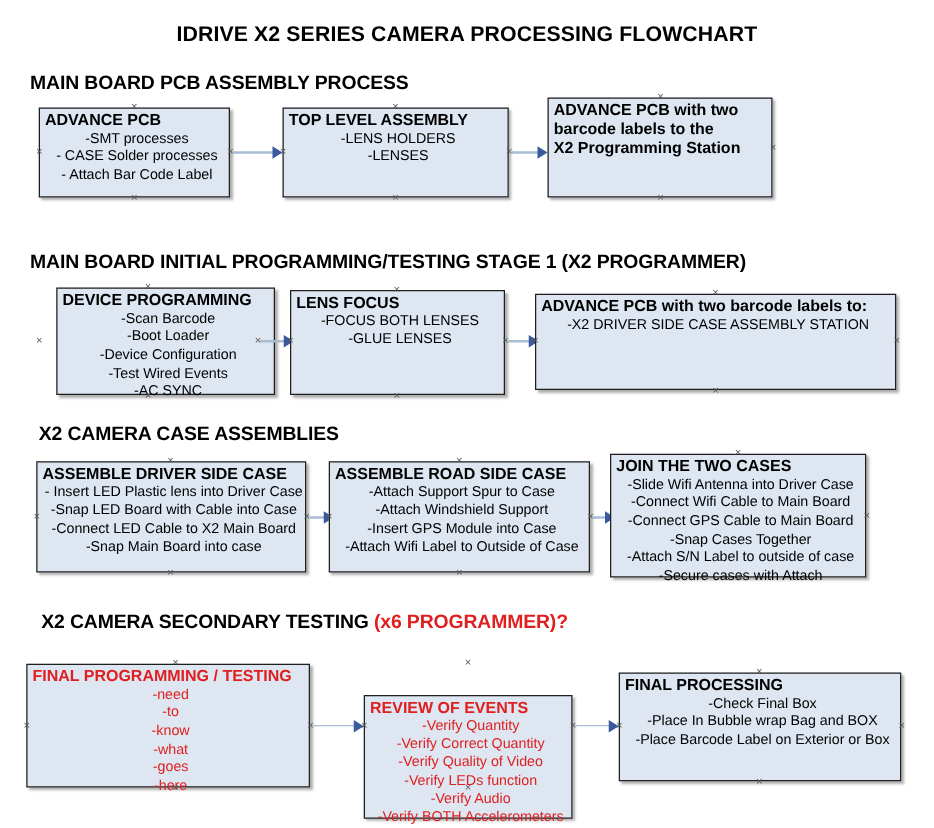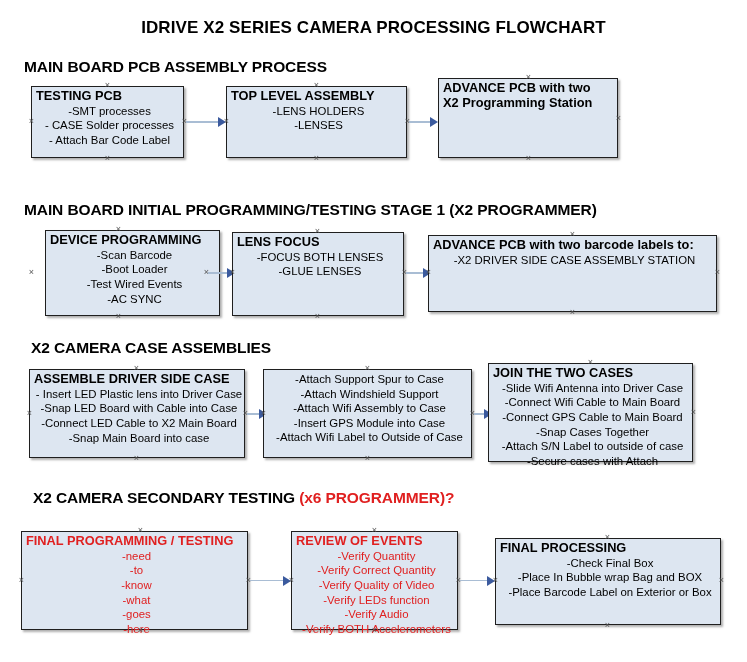--- a/index.html
+++ b/index.html
@@ -108,21 +108,21 @@
 <div id="canvas">
 
   <div class="doc-title">IDRIVE X2  SERIES CAMERA PROCESSING FLOWCHART</div>
 
   <div class="section-header" style="left:24px; top:58px;">
     <span>MAIN BOARD PCB ASSEMBLY PROCESS</span>
   </div>
 
   <div class="fbox" style="left:31px; top:86px; width:153px; height:72px;">
     <div class="binner">
-      <div class="btitle">TESTING PCB</div>
+      <div class="btitle">ADVANCE PCB</div>
       <div class="bline">-SMT processes</div>
       <div class="bline">- CASE Solder processes</div>
       <div class="bline">- Attach Bar Code Label</div>
     </div>
   </div>
   <div class="handle" style="left:104px; top:82px;"></div>
   <div class="handle" style="left:104px; top:155px;"></div>
   <div class="handle" style="left:28px; top:118px;"></div>
   <div class="handle" style="left:181px; top:118px;"></div>
 
@@ -140,36 +140,38 @@
   <div class="handle" style="left:313px; top:155px;"></div>
   <div class="handle" style="left:223px; top:118px;"></div>
   <div class="handle" style="left:404px; top:118px;"></div>
 
   <div class="conn-line" style="left:409px; top:121px; width:24px;"></div>
   <div class="conn-arrow" style="left:430px; top:117px;"></div>
 
   <div class="fbox" style="left:438px; top:78px; width:180px; height:80px;">
     <div class="binner">
       <div class="btitle">ADVANCE PCB with two</div>
+      <div class="btitle">barcode labels to the</div>
       <div class="btitle"> X2 Programming Station</div>
     </div>
   </div>
   <div class="handle" style="left:525px; top:74px;"></div>
   <div class="handle" style="left:525px; top:155px;"></div>
   <div class="handle" style="left:615px; top:115px;"></div>
 
   <div class="section-header" style="left:24px; top:201px;">
     <span>MAIN BOARD INITIAL PROGRAMMING/TESTING STAGE 1 (X2 PROGRAMMER)</span>
   </div>
 
   <div class="fbox" style="left:45px; top:230px; width:175px; height:86px;">
     <div class="binner">
       <div class="btitle">DEVICE PROGRAMMING</div>
       <div class="bline">-Scan Barcode</div>
       <div class="bline">-Boot Loader</div>
+      <div class="bline">-Device Configuration</div>
       <div class="bline">-Test Wired Events</div>
       <div class="bline">-AC SYNC</div>
     </div>
   </div>
   <div class="handle" style="left:115px; top:226px;"></div>
   <div class="handle" style="left:115px; top:313px;"></div>
   <div class="handle" style="left:28px; top:269px;"></div>
   <div class="handle" style="left:203px; top:269px;"></div>
 
   <div class="conn-line" style="left:208px; top:272px; width:22px;"></div>
@@ -217,23 +219,23 @@
   <div class="handle" style="left:133px; top:365px;"></div>
   <div class="handle" style="left:133px; top:455px;"></div>
   <div class="handle" style="left:26px; top:410px;"></div>
   <div class="handle" style="left:242px; top:410px;"></div>
 
   <div class="conn-line" style="left:247px; top:413px; width:16px;"></div>
   <div class="conn-arrow" style="left:259px; top:409px;"></div>
 
   <div class="fbox" style="left:263px; top:369px; width:209px; height:89px;">
     <div class="binner">
+      <div class="btitle">ASSEMBLE ROAD SIDE CASE</div>
       <div class="bline">-Attach Support Spur to Case</div>
       <div class="bline">-Attach Windshield Support</div>
-      <div class="bline">-Attach Wifi Assembly to Case</div>
       <div class="bline">-Insert GPS Module into Case</div>
       <div class="bline">-Attach Wifi Label to Outside of Case</div>
     </div>
   </div>
   <div class="handle" style="left:364px; top:365px;"></div>
   <div class="handle" style="left:364px; top:455px;"></div>
   <div class="handle" style="left:260px; top:410px;"></div>
   <div class="handle" style="left:469px; top:410px;"></div>
 
   <div class="conn-line" style="left:474px; top:413px; width:14px;"></div>
@@ -270,21 +272,21 @@
     </div>
   </div>
   <div class="handle" style="left:137px; top:527px;"></div>
   <div class="handle" style="left:137px; top:627px;"></div>
   <div class="handle" style="left:18px; top:577px;"></div>
   <div class="handle" style="left:245px; top:577px;"></div>
 
   <div class="conn-line" style="left:250px; top:580px; width:36px; height:1px;"></div>
   <div class="conn-arrow" style="left:283px; top:576px;"></div>
 
-  <div class="fbox redtext" style="left:291px; top:531px; width:167px; height:99px;">
+  <div class="fbox redtext" style="left:291px; top:556px; width:167px; height:99px;">
     <div class="binner">
       <div class="btitle">REVIEW OF EVENTS</div>
       <div class="bline">-Verify Quantity</div>
       <div class="bline">-Verify Correct Quantity</div>
       <div class="bline">-Verify Quality of Video</div>
       <div class="bline">-Verify LEDs function</div>
       <div class="bline">-Verify Audio</div>
       <div class="bline">-Verify BOTH Accelerometers</div>
     </div>
   </div>

